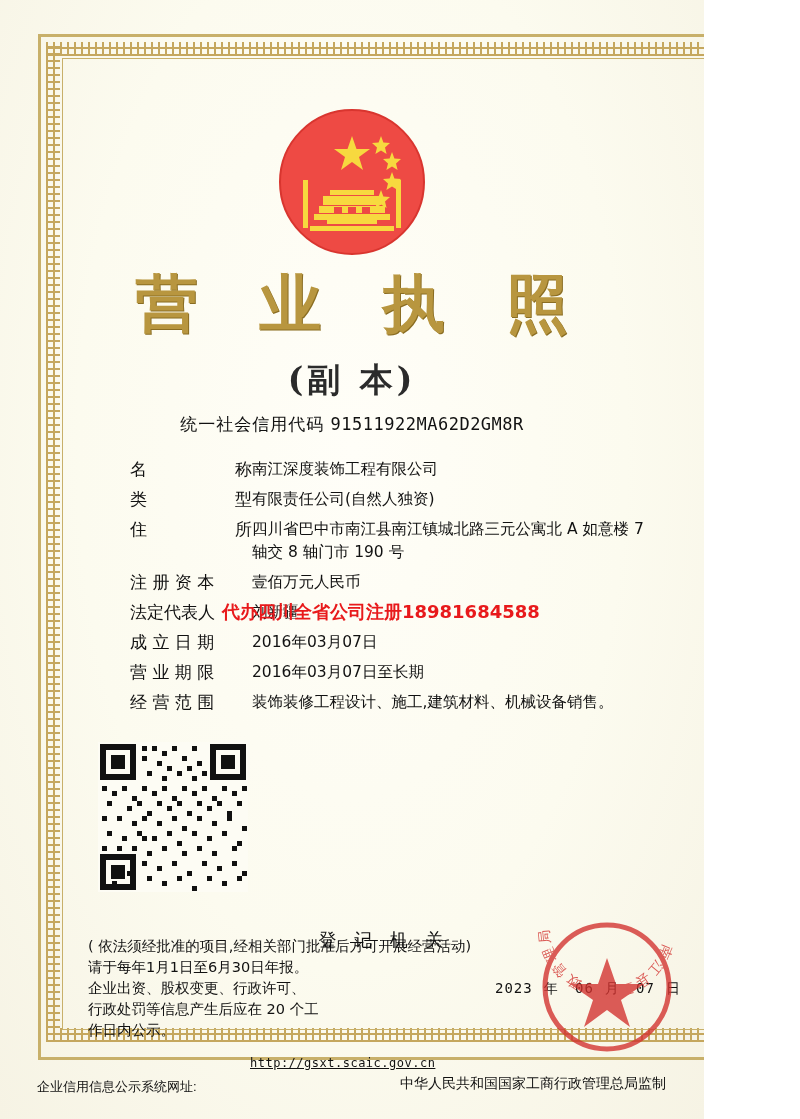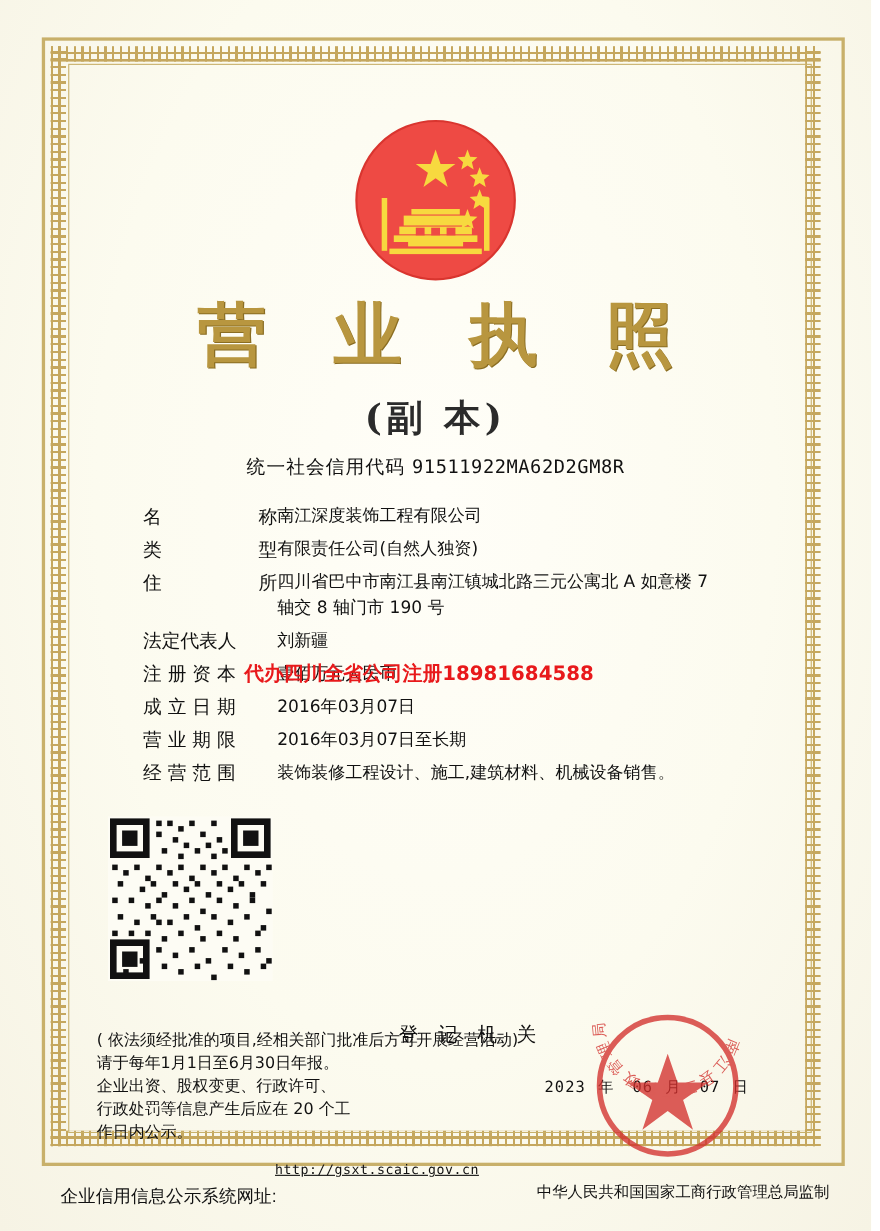--- a/index.html
+++ b/index.html
@@ -5,21 +5,21 @@
   html, body {
     margin: 0;
     padding: 0;
     background: #ffffff;
   }
   body {
     font-family: "Liberation Sans", sans-serif;
   }
   .page {
     position: relative;
-    width: 792px;
+    width: 704px;
     height: 1119px;
     background: #fdfcf4;
     overflow: hidden;
   }
   
   .paper {
     position: absolute;
     left: 0; top: 0; right: 0; bottom: 0;
     background:
       radial-gradient(ellipse at 50% 40%, #fffef8 0%, #fcfbef 55%, #f6f3e4 100%);
@@ -212,24 +212,24 @@
     left: 250px;
     top: 1056px;
     font-family: "DejaVu Sans Mono", monospace;
     font-size: 12px;
     color: #111;
     text-decoration: underline;
     letter-spacing: 0.5px;
   }
   .footer-left {
     position: absolute;
-    left: 55px;
+    left: 37px;
     top: 1078px;
     font-family: Liberation Sans, sans-serif;
-    font-size: 16px;
+    font-size: 13px;
     color: #111;
   }
   .footer-right {
     position: absolute;
     right: 38px;
     top: 1075px;
     font-family: "DejaVu Sans", "Liberation Sans", sans-serif;
     font-size: 14px;
     color: #111;
   }
@@ -307,32 +307,32 @@
     <div class="row">
       <div class="label">
         <span>住</span>
         <span>所</span>
       </div>
       <div class="value addr">四川省巴中市南江县南江镇城北路三元公寓北 A 如意楼 7 轴交 8 轴门市 190 号</div>
     </div>
 
     <div class="row">
       <div class="label">
+        <span>注 册 资 本</span>
+        <span></span>
+      </div>
+      <div class="value">壹佰万元人民币</div>
+    </div>
+
+    <div class="row">
+      <div class="label">
         <span>法定代表人</span>
         <span></span>
       </div>
       <div class="value">刘新疆</div>
-    </div>
-
-    <div class="row">
-      <div class="label">
-        <span>注 册 资 本</span>
-        <span></span>
-      </div>
-      <div class="value">壹佰万元人民币</div>
     </div>
 
     <div class="row">
       <div class="label">
         <span>成 立 日 期</span>
         <span></span>
       </div>
       <div class="value">2016年03月07日</div>
     </div>
 

